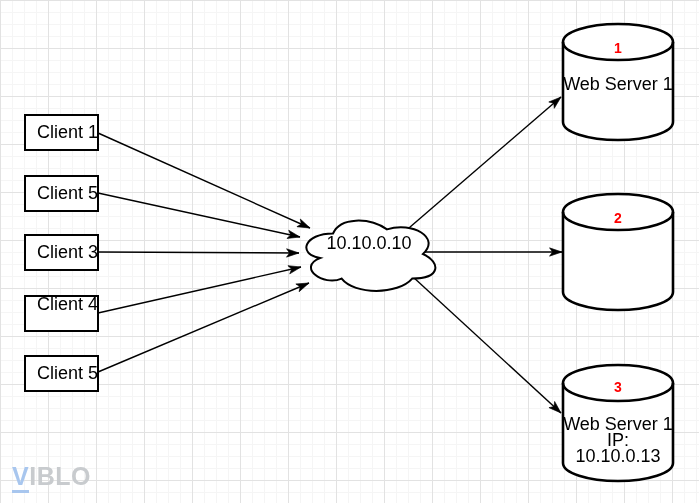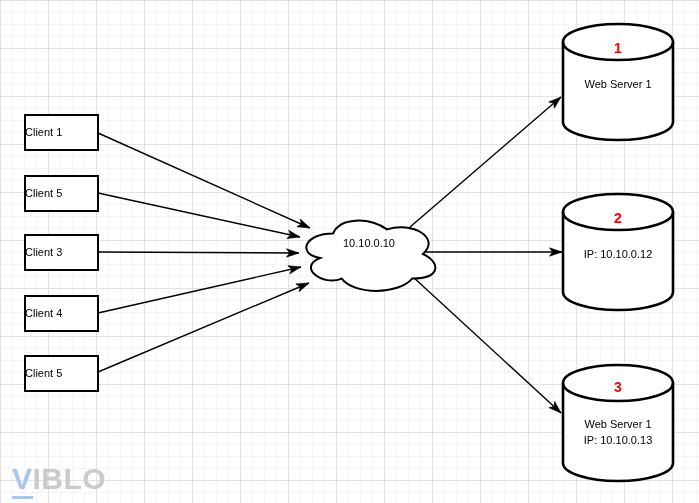--- a/index.html
+++ b/index.html
@@ -17,27 +17,27 @@
       linear-gradient(to bottom, var(--grid_major) 1px, transparent 1px),
       linear-gradient(to right, var(--grid_minor) 1px, transparent 1px),
       linear-gradient(to bottom, var(--grid_minor) 1px, transparent 1px);
     background-size:48px 48px,48px 48px,12px 12px,12px 12px;}
   svg#shapes{position:absolute;left:0;top:0;z-index:1;}
   .edge{stroke:var(--stroke);stroke-width:1.4;fill:none;}
   .client-rect{fill:var(--shape_fill);stroke:var(--stroke);stroke-width:2;}
   .cloud-shape{fill:var(--shape_fill);stroke:var(--stroke);stroke-width:2;}
   .cyl{fill:var(--shape_fill);stroke:var(--stroke);stroke-width:2.6;stroke-linecap:round;}
   .cyl-arc{fill:none;stroke:var(--stroke);stroke-width:2.6;}
-  .lbl{position:absolute;z-index:2;color:#000;font-size:11px;}
-  .client-label{left:25px;width:73px;height:35px;line-height:35px;text-align:left;}
+  .lbl{position:absolute;z-index:2;color:#000;font-size:18px;}
+  .client-label{left:25px;width:73px;height:35px;line-height:35px;text-align:right;}
   .cloud-label{left:297px;top:235px;width:144px;text-align:center;line-height:17px;}
   .srv-num{left:563px;width:110px;text-align:center;height:16px;line-height:16px;
            color:var(--accent_red);font-weight:bold;font-size:14px;}
   .srv-text{left:563px;width:110px;text-align:center;line-height:16px;}
-  .viblo{position:absolute;z-index:2;left:12px;top:463px;font-size:30px;
+  .viblo{position:absolute;z-index:2;left:12px;top:463px;font-size:25px;
          font-weight:bold;letter-spacing:0.5px;line-height:1.05;}
   .viblo-v{color:var(--watermark_blue);display:inline-block;
            border-bottom:3px solid var(--watermark_blue);padding-bottom:1px;}
   .viblo-rest{color:var(--watermark_gray);}
 </style>
 </head>
 <body>
 
 <div id="stage">
 
@@ -78,35 +78,34 @@
     </g>
     <g>
       <path class="cyl" d="M563,383 A55,18 0 0 1 673,383 L673,463 A55,18 0 0 1 563,463 Z"></path>
       <path class="cyl-arc" d="M563,383 A55,18 0 0 0 673,383"></path>
     </g>
   </svg>
 
   <div class="lbl client-label" style="top:115px">Client 1</div>
   <div class="lbl client-label" style="top:176px">Client 5</div>
   <div class="lbl client-label" style="top:235px">Client 3</div>
-  <div class="lbl client-label" style="top:296px">Client 4</div>
+  <div class="lbl client-label" style="top:287px">Client 4</div>
   <div class="lbl client-label" style="top:356px">Client 5</div>
 
   <div class="lbl cloud-label">
     <div>10.10.0.10</div>
   </div>
 
   <div class="lbl srv-num" style="top:40px">1</div>
   <div class="lbl srv-text" style="top:76px">
     <div>Web Server 1</div>
   </div>
 
   <div class="lbl srv-num" style="top:210px">2</div>
   <div class="lbl srv-text" style="top:246px">
-    <div>IP: 10.10.0.12</div>
   </div>
 
   <div class="lbl srv-num" style="top:379px">3</div>
   <div class="lbl srv-text" style="top:416px">
     <div>Web Server 1</div>
     <div>IP: 10.10.0.13</div>
   </div>
 
   <div class="viblo">
     <span class="viblo-v">V</span><span class="viblo-rest">IBLO</span>

